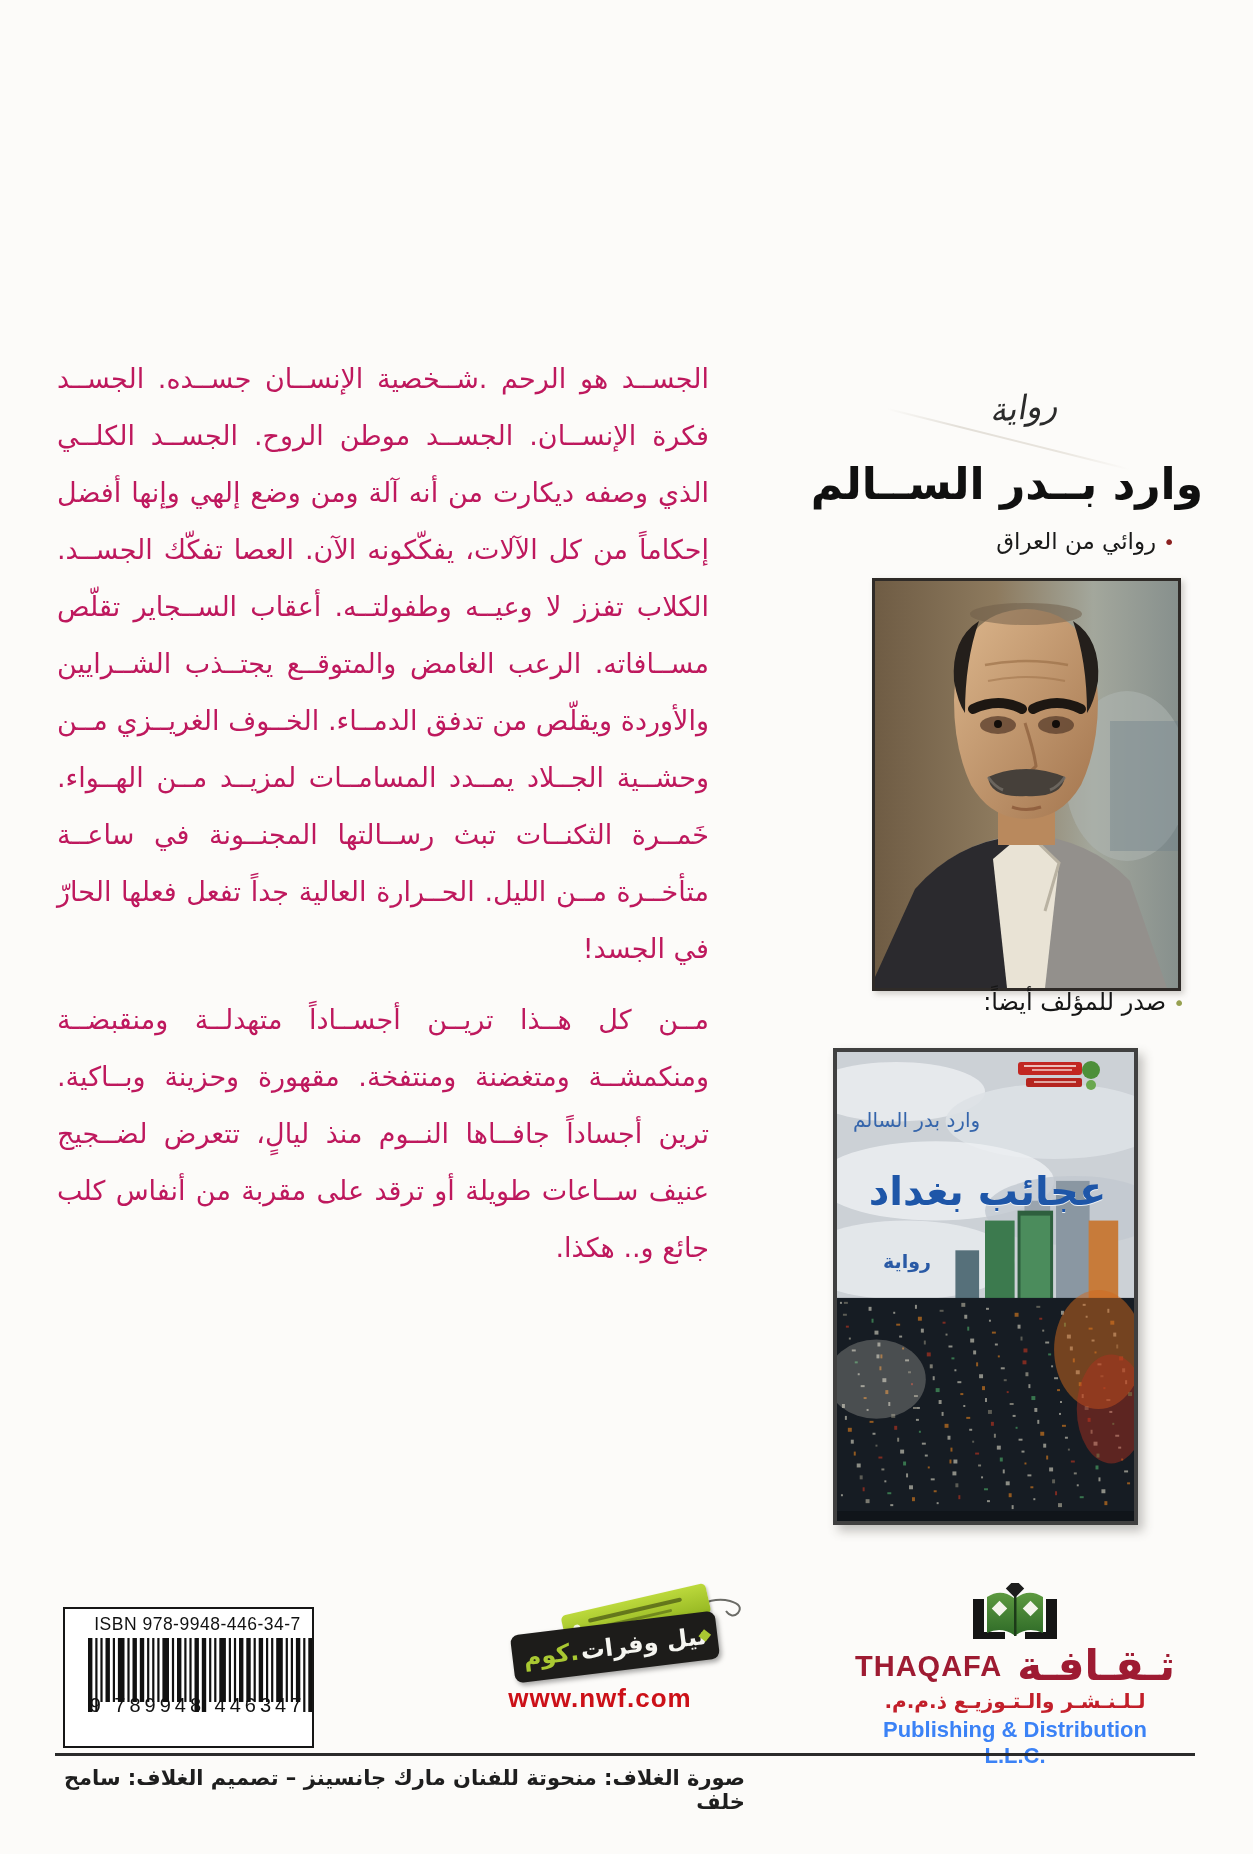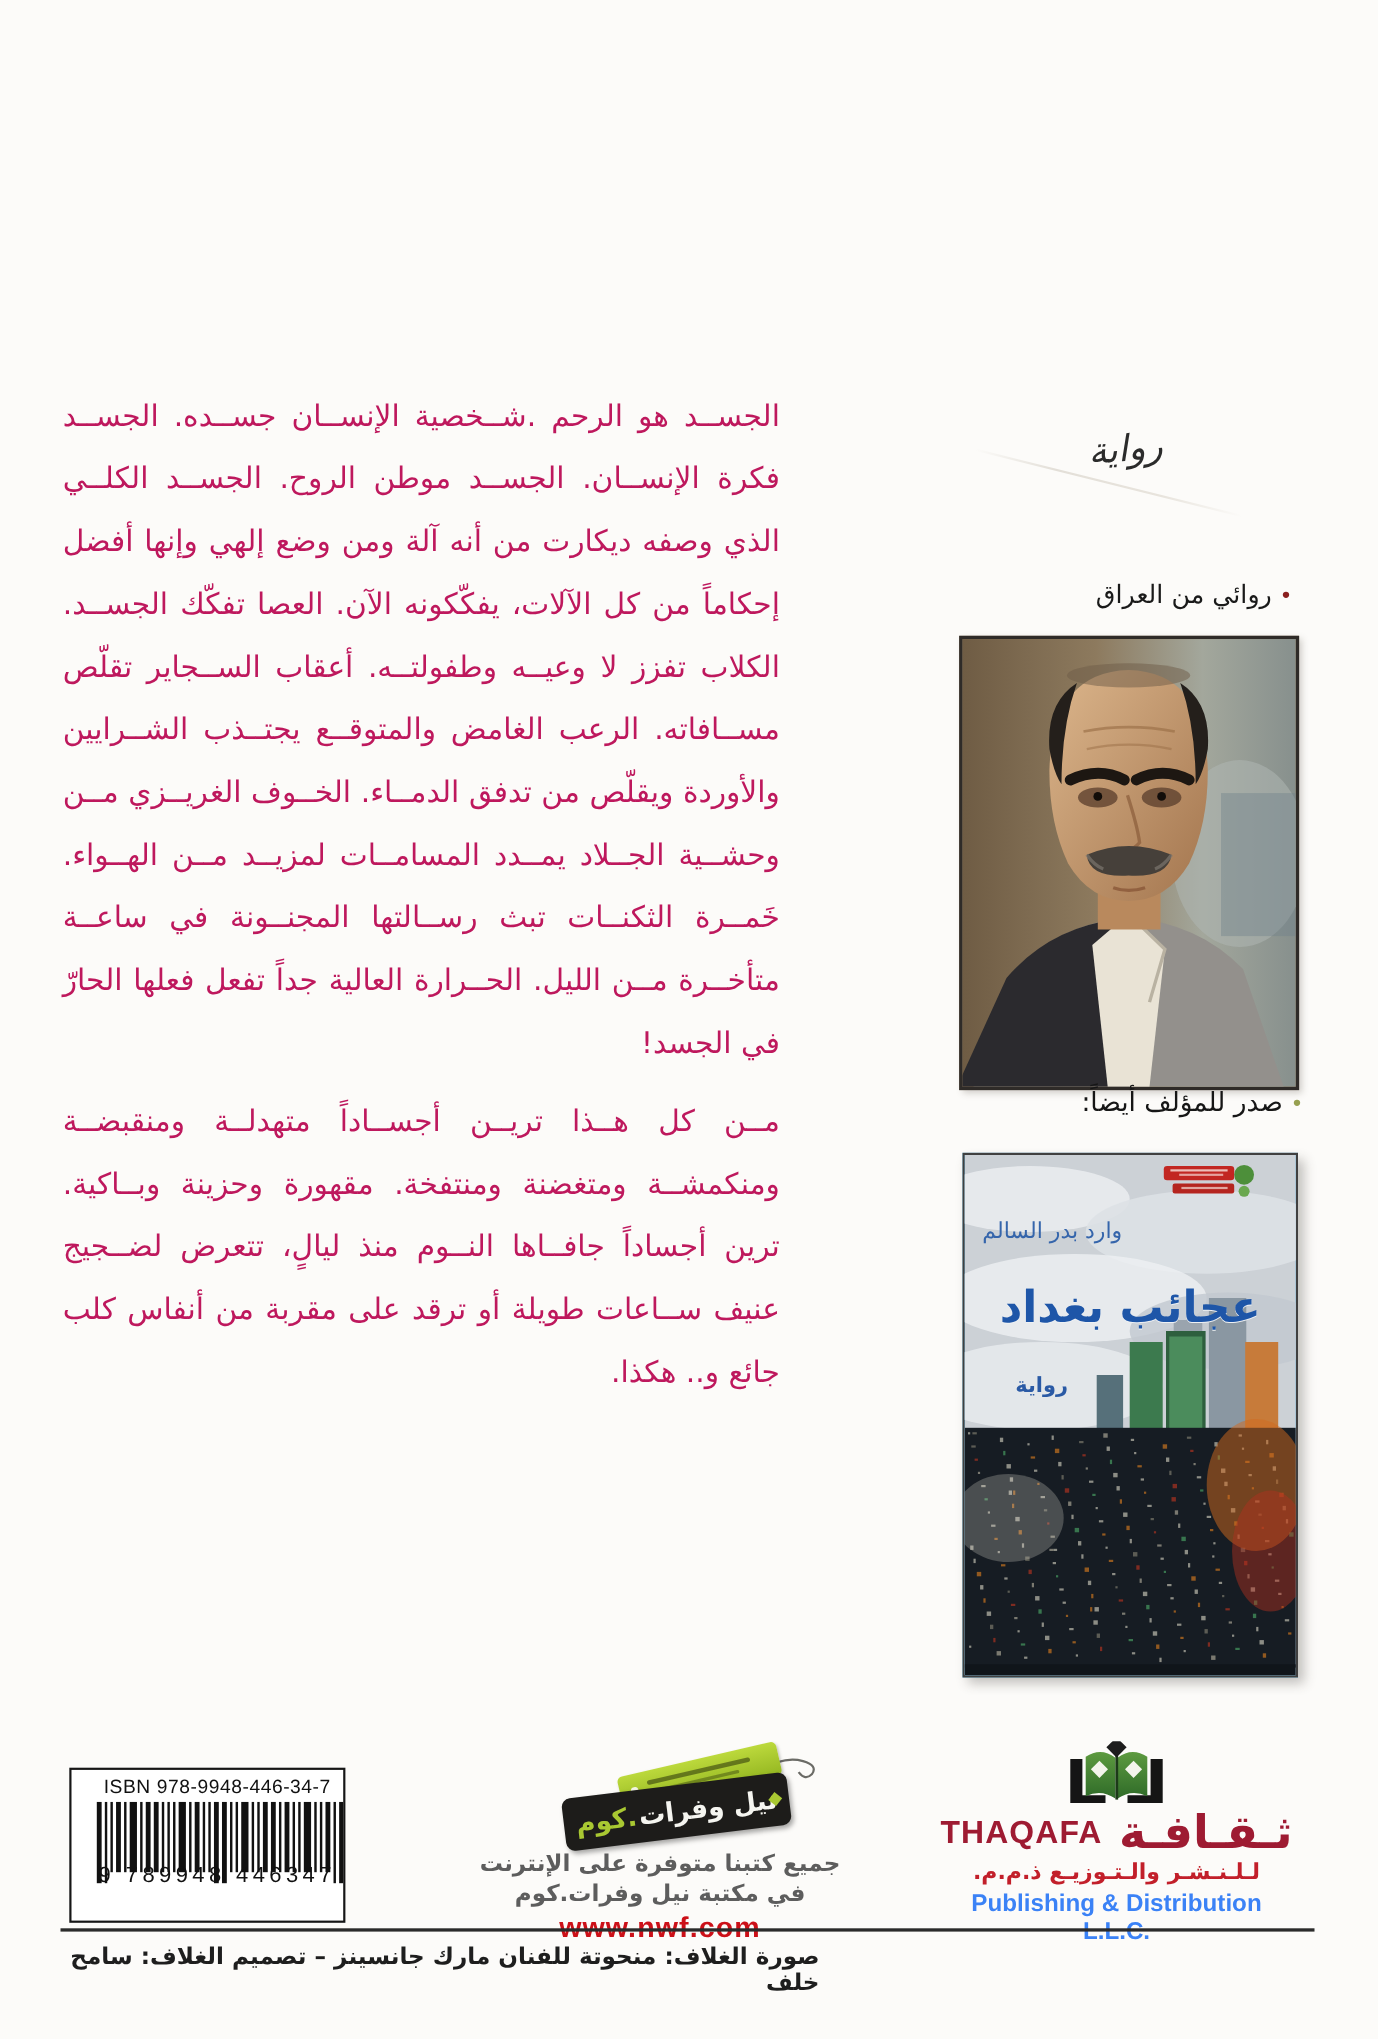--- a/index.html
+++ b/index.html
@@ -53,22 +53,22 @@
     box-shadow:3px 3px 6px rgba(80,70,60,.25);
   }
   .author-photo svg{display:block;width:100%;height:100%;}
   .also-by{
     position:absolute;top:988px;right:68px;
     direction:rtl;font-size:24px;color:#161616;
   }
   .also-by .bullet{color:#97a050;margin-left:7px;font-size:20px;}
   
   .thumb{
-    position:absolute;top:1048px;left:875px;width:305px;height:477px;
-    border:2px solid #404040;box-sizing:border-box;background:#7dd3fc;
+    position:absolute;top:1048px;left:833px;width:305px;height:477px;
+    border:4px solid #404040;box-sizing:border-box;background:#c4b5fd;
     box-shadow:5px 6px 10px rgba(60,55,50,.3);
   }
   .thumb svg.scene{position:absolute;inset:0;width:100%;height:100%;}
   .thumb .mini-logo{position:absolute;left:175px;top:8px;width:92px;height:34px;}
   .thumb .t-author{
     position:absolute;left:16px;top:56px;direction:rtl;
     font-size:20px;color:#3565ab;white-space:nowrap;
   }
   .thumb .t-title{
     position:absolute;left:10px;top:116px;width:281px;text-align:center;
@@ -130,20 +130,21 @@
 <div class="page">
 
 
   <div class="blurb">
     <p>الجســد هو الرحم .شــخصية الإنســان جســده. الجســد فكرة الإنســان. الجســد موطن الروح. الجســد الكلــي الذي وصفه ديكارت من أنه آلة ومن وضع إلهي وإنها أفضل إحكاماً من كل الآلات، يفكّكونه الآن. العصا تفكّك الجســد. الكلاب تفزز لا وعيــه وطفولتــه. أعقاب الســجاير تقلّص مســافاته. الرعب الغامض والمتوقــع يجتــذب الشــرايين والأوردة ويقلّص من تدفق الدمــاء. الخــوف الغريــزي مــن وحشــية الجــلاد يمــدد المسامــات لمزيــد مــن الهــواء. خَمــرة الثكنــات تبث رســالتها المجنــونة في ساعــة متأخــرة مــن الليل. الحــرارة العالية جداً تفعل فعلها الحارّ في الجسد!</p>
     <p>مــن كل هــذا تريــن أجســاداً متهدلــة ومنقبضــة ومنكمشــة ومتغضنة ومنتفخة. مقهورة وحزينة وبــاكية. ترين أجساداً جافــاها النــوم منذ ليالٍ، تتعرض لضــجيج عنيف ســاعات طويلة أو ترقد على مقربة من أنفاس كلب جائع و.. هكذا.</p>
   </div>
 
   <div class="crease"></div>
   <div class="genre-script">رواية</div>
+  <div class="author-name">وارد بــدر الســالم</div>
   <div class="author-role">
     <span class="bullet">•</span><span>روائي من العراق</span>
   </div>
 
   <div class="author-photo">
     <svg viewBox="0 0 303 407" preserveAspectRatio="none">
       <defs>
         <linearGradient id="pbg" x1="0" y1="0" x2="1" y2="0">
           <stop offset="0" stop-color="#6f5c44"></stop>
             <stop offset="0.4" stop-color="#8d7a5e"></stop>
@@ -490,24 +491,20 @@
           <i></i>
           <b></b>
           <u></u>
         </div>
       <div class="tag-black">
         <span class="hole"></span>
         <span class="w1">نيل وفرات</span>
         <span class="w2">.كوم</span>
       </div>
     </div>
-    <div class="lines">
-      <div>جميع كتبنا متوفرة على الإنترنت</div>
-      <div>في مكتبة نيل وفرات.كوم</div>
-    </div>
     <div class="url">www.nwf.com</div>
   </div>
 
   <div class="thaqafa">
     <svg class="icon" width="100" height="64" viewBox="0 0 100 64">
       <defs>
         <linearGradient id="bookg" x1="0" y1="0" x2="0" y2="1">
           <stop offset="0" stop-color="#5d9a40"></stop>
             <stop offset="1" stop-color="#2f6b28"></stop>
         </linearGradient>

